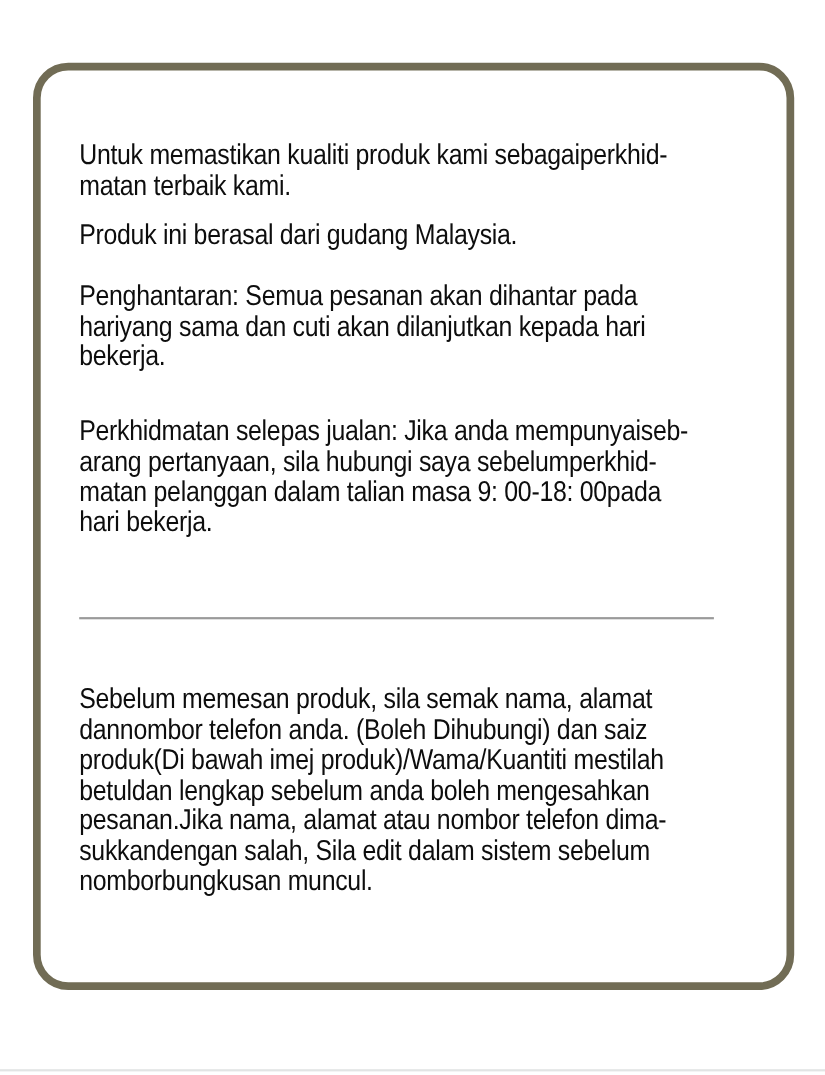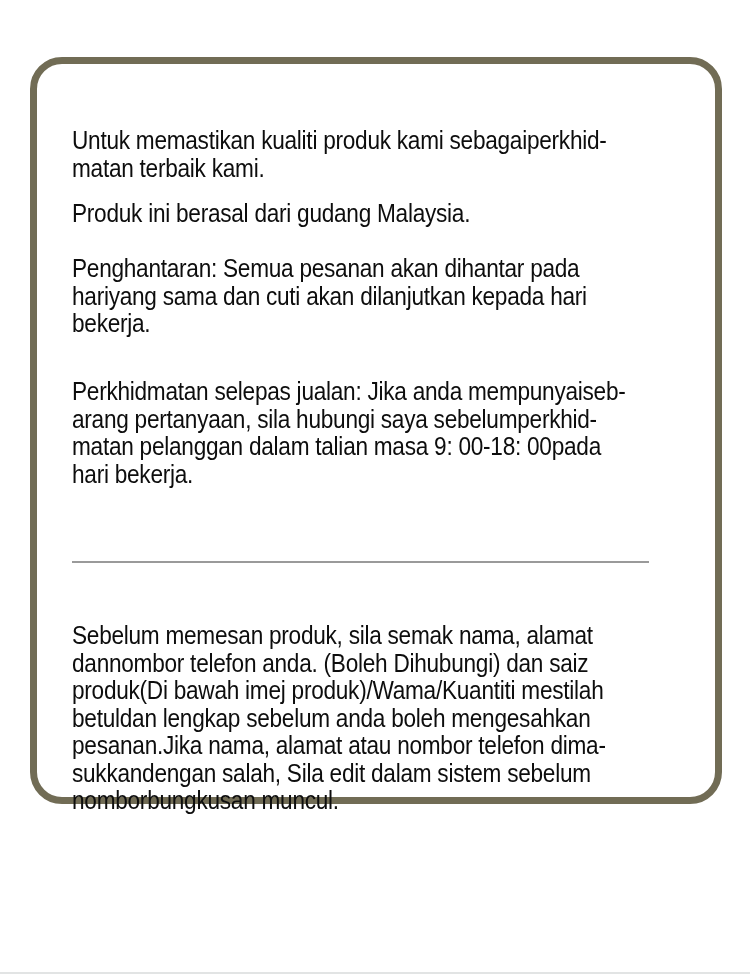--- a/index.html
+++ b/index.html
@@ -17,21 +17,21 @@
     .page {
       position: absolute;
       inset: 0;
       background: #ffffff;
     }
     .card {
       position: absolute;
       left: 30px;
       top: 57px;
       width: 692px;
-      height: 747px;
+      height: 843px;
       box-sizing: border-box;
       border: 7px solid #716c55;
       border-radius: 32px;
       background: #ffffff;
     }
     .para {
       position: absolute;
       left: 35px;
       margin: 0;
       width: 700px;

